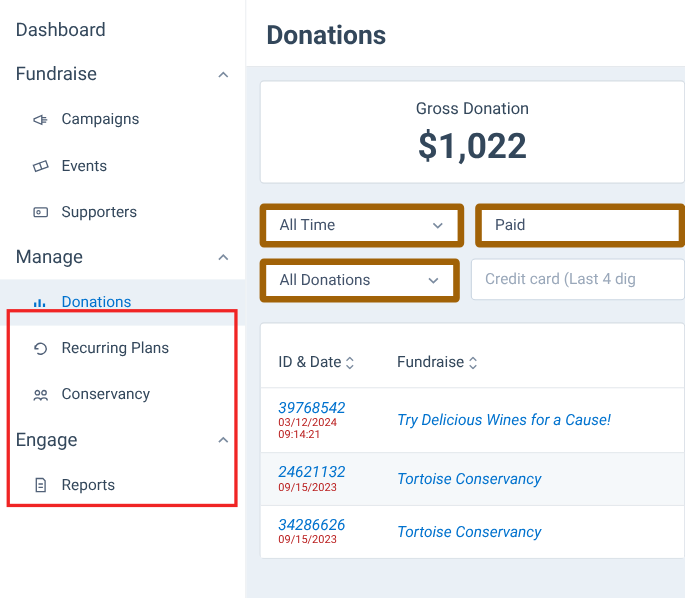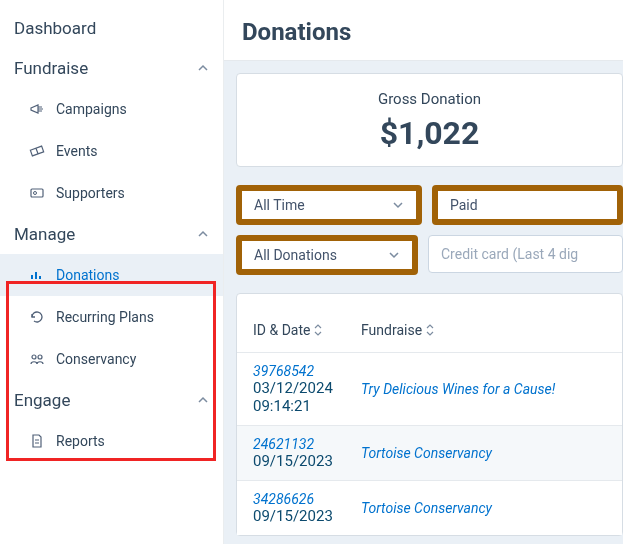--- a/index.html
+++ b/index.html
@@ -154,21 +154,21 @@
     display: flex;
     padding: 10px 16px;
     border-top: 1px solid #e5e9ed;
     align-items: center;
   }
   .row:nth-child(odd) { background: #f5f8fa; }
   .row:first-of-type { background:#fff; }
   .cell-id { width: 108px; }
   .cell-campaign { flex: 1; }
   .link { color: #0072ce; cursor:pointer;font-style:italic; }
-  .muted { color: #0c4a6e; font-size: 15px; }
+  .muted { color: #b91c1c; font-size: 10px; }
   .id-line { color:#0072ce; }
   svg { display:block; }
 </style>
 </head>
 <body>
 
 <div class="sidebar">
 
   <div class="sidebar-section-header">
     <span class="label">Dashboard</span>

